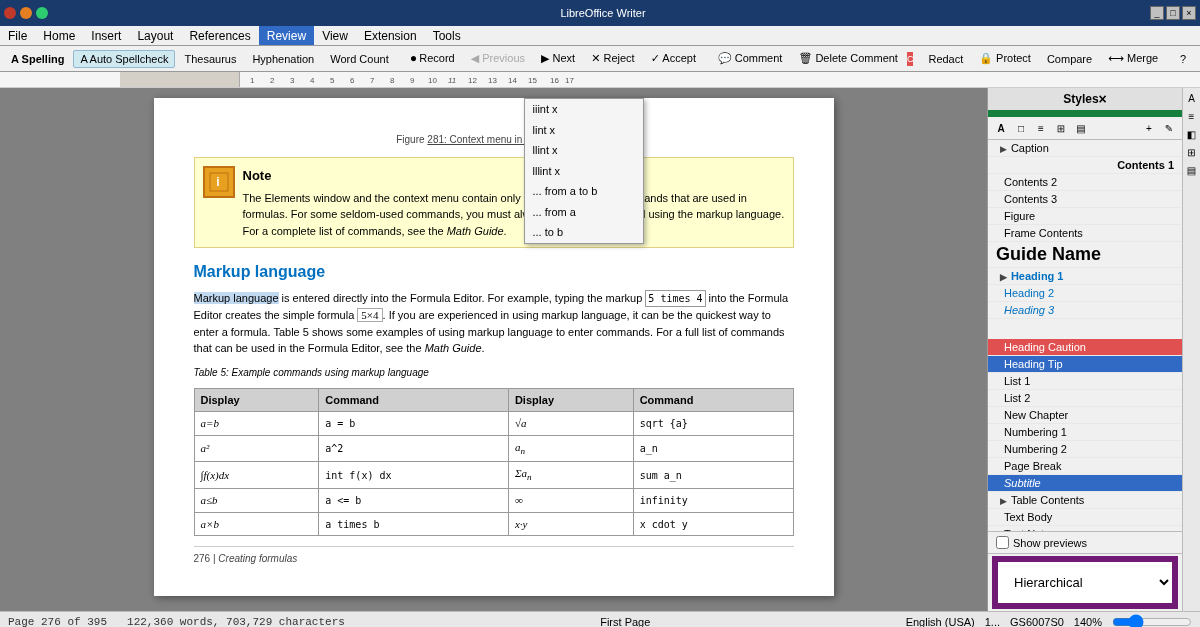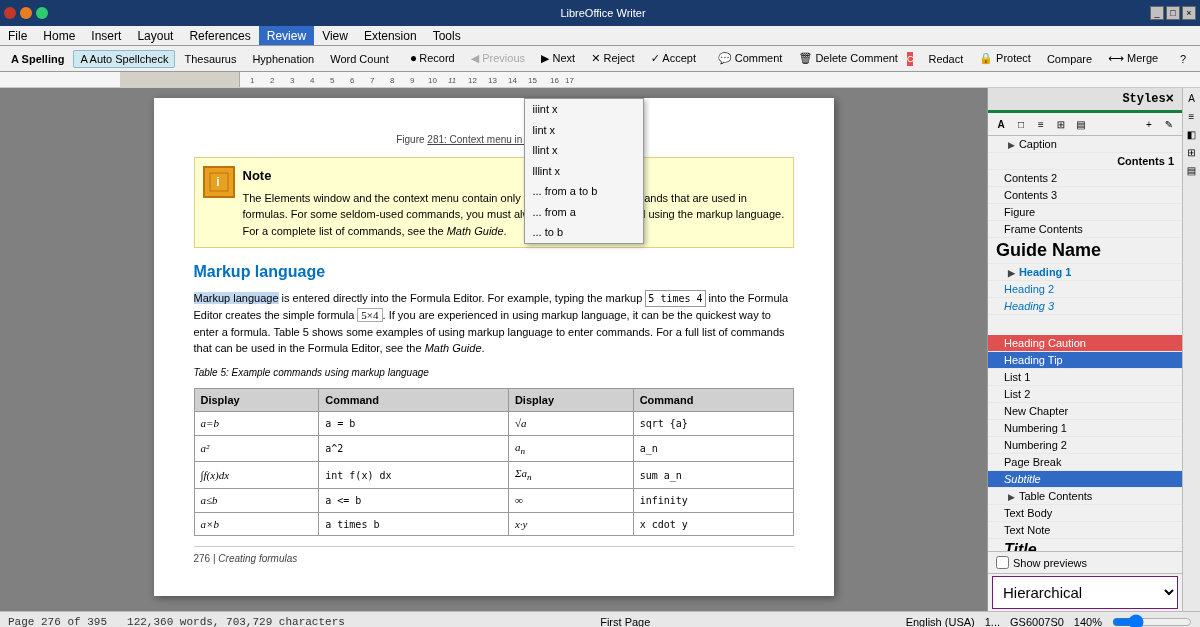--- a/index.html
+++ b/index.html
@@ -48,33 +48,33 @@
     .highlight-blue { background: #c0d8f0; }
 
     
     .formula-table { width: 100%; border-collapse: collapse; margin: 8px 0; font-size: 11px; }
     .formula-table th { background: #d0d0d0; border: 1px solid #999; padding: 3px 6px; font-weight: bold; text-align: left; }
     .formula-table td { border: 1px solid #999; padding: 3px 6px; }
     .formula-table td.code { font-family: monospace; font-size: 10px; }
 
     
     .styles-panel { width: 195px; background: #f0f0f0; border-left: 1px solid #999; display: flex; flex-direction: column; }
-    .styles-header { background: #e0e0e0; padding: 3px 8px; font-weight: bold; font-size: 12px; border-bottom: 3px solid #15803d; display: flex; align-items: center; justify-content: flex-end; font-family: Liberation Mono, monospace; }
+    .styles-header { background: #e0e0e0; padding: 3px 8px; font-weight: bold; font-size: 12px; border-bottom: 7px solid #15803d; display: flex; align-items: center; justify-content: center; }
     .styles-toolbar { display: flex; align-items: center; padding: 2px 4px; gap: 2px; border-bottom: 1px solid #bbb; }
     .styles-btn { width: 18px; height: 18px; border: 1px solid transparent; display: flex; align-items: center; justify-content: center; cursor: pointer; font-size: 10px; border-radius: 2px; }
     .styles-list { flex: 1; overflow-y: auto; }
     .style-item { padding: 2px 8px 2px 16px; cursor: pointer; font-size: 11px; border-bottom: 1px solid #e8e8e8; }
     .style-item.active-red { background: #e05050; color: white; }
     .style-item.active-blue { background: #316ac5; color: white; }
-    .style-item.expandable { padding-left: 20px; }
+    .style-item.expandable { padding-left: 12px; }
     .style-item .expand-arrow { margin-right: 4px; font-size: 9px; color: #444; }
 
     
     .styles-footer { border-top: 1px solid #bbb; padding: 4px 8px; display: flex; align-items: center; justify-content: space-between; font-size: 11px; }
-    .styles-dropdown { font-size: 15px; width: 100%; border: 1px solid #701a75; padding: 6px; background: white; }
+    .styles-dropdown { font-size: 13px; width: 100%; border: 6px solid #701a75; padding: 12px; background: white; }
 
     
     .right-sidebar { width: 18px; background: #e8e8e8; border-left: 1px solid #bbb; display: flex; flex-direction: column; align-items: center; padding-top: 2px; gap: 2px; }
     .rs-btn { width: 16px; height: 16px; display: flex; align-items: center; justify-content: center; font-size: 10px; cursor: pointer; border: 1px solid transparent; }
 
     
     .status-bar { height: 20px; background: #e8e8e8; border-top: 1px solid #bbb; display: flex; align-items: center; padding: 0 8px; font-size: 11px; gap: 20px; }
     .status-item { color: #333; font-family: Liberation Mono, monospace; }
     .status-center { flex: 1; display: flex; justify-content: center; }
     .status-right { display: flex; gap: 10px; align-items: center; }

